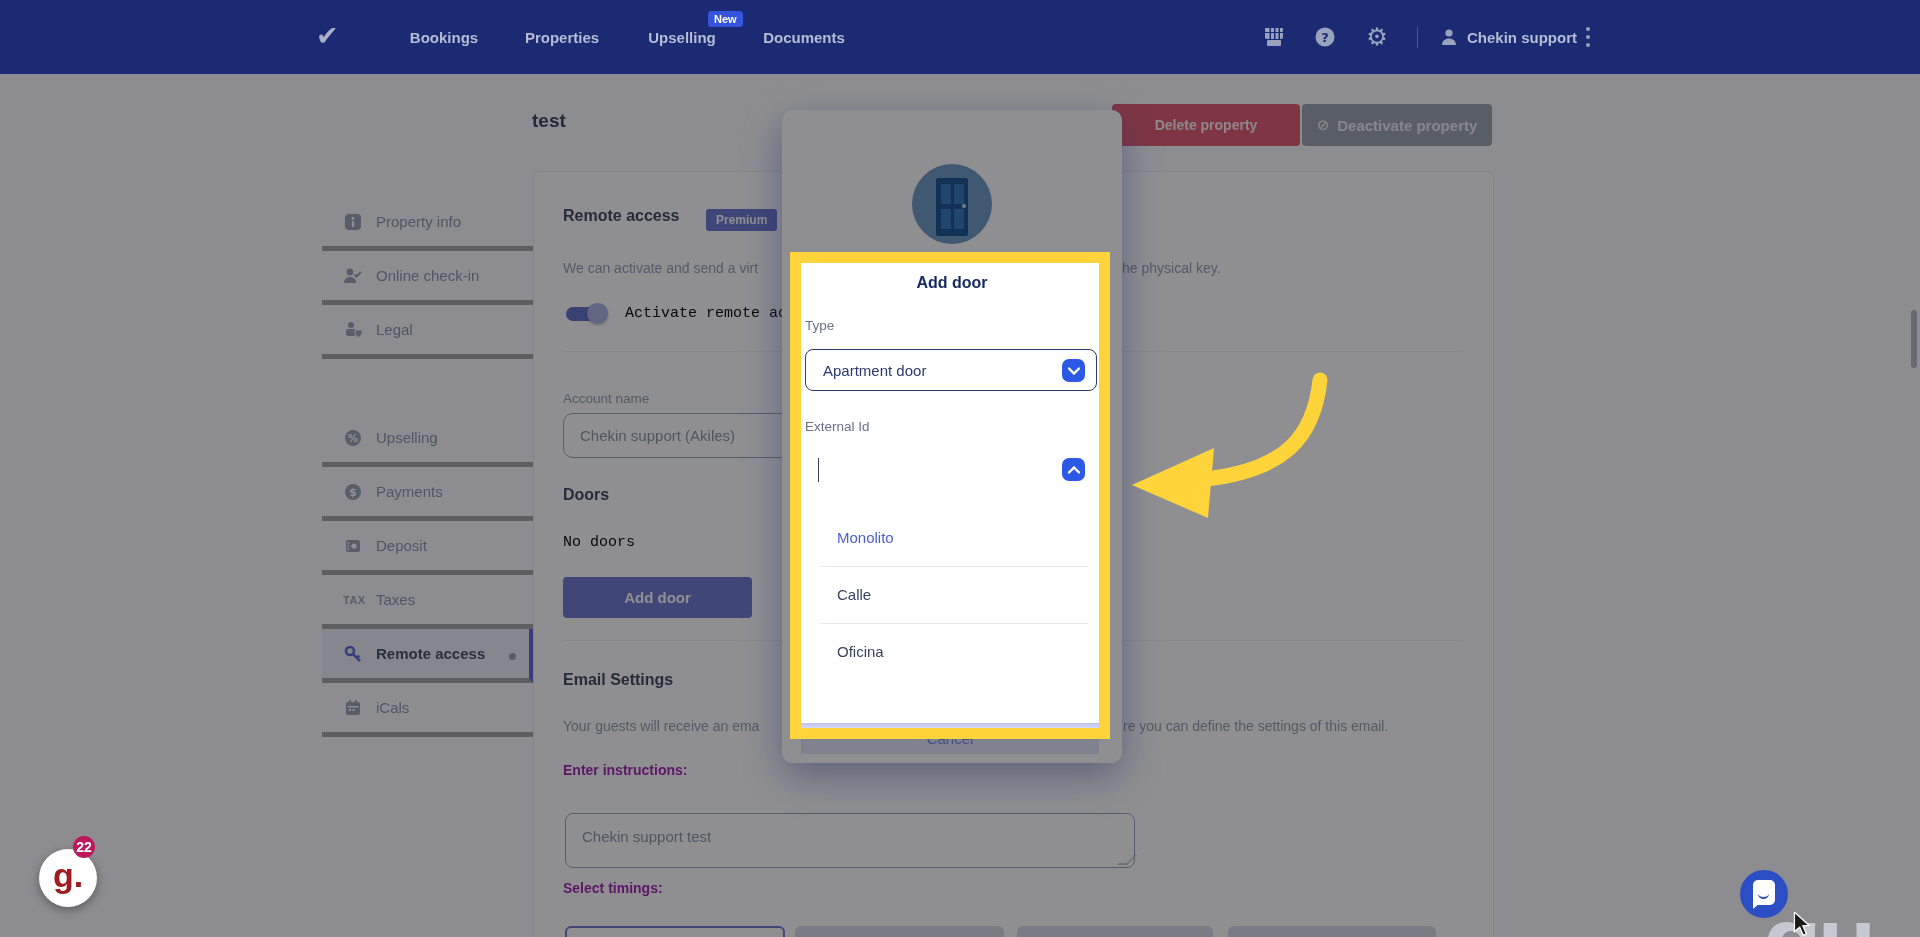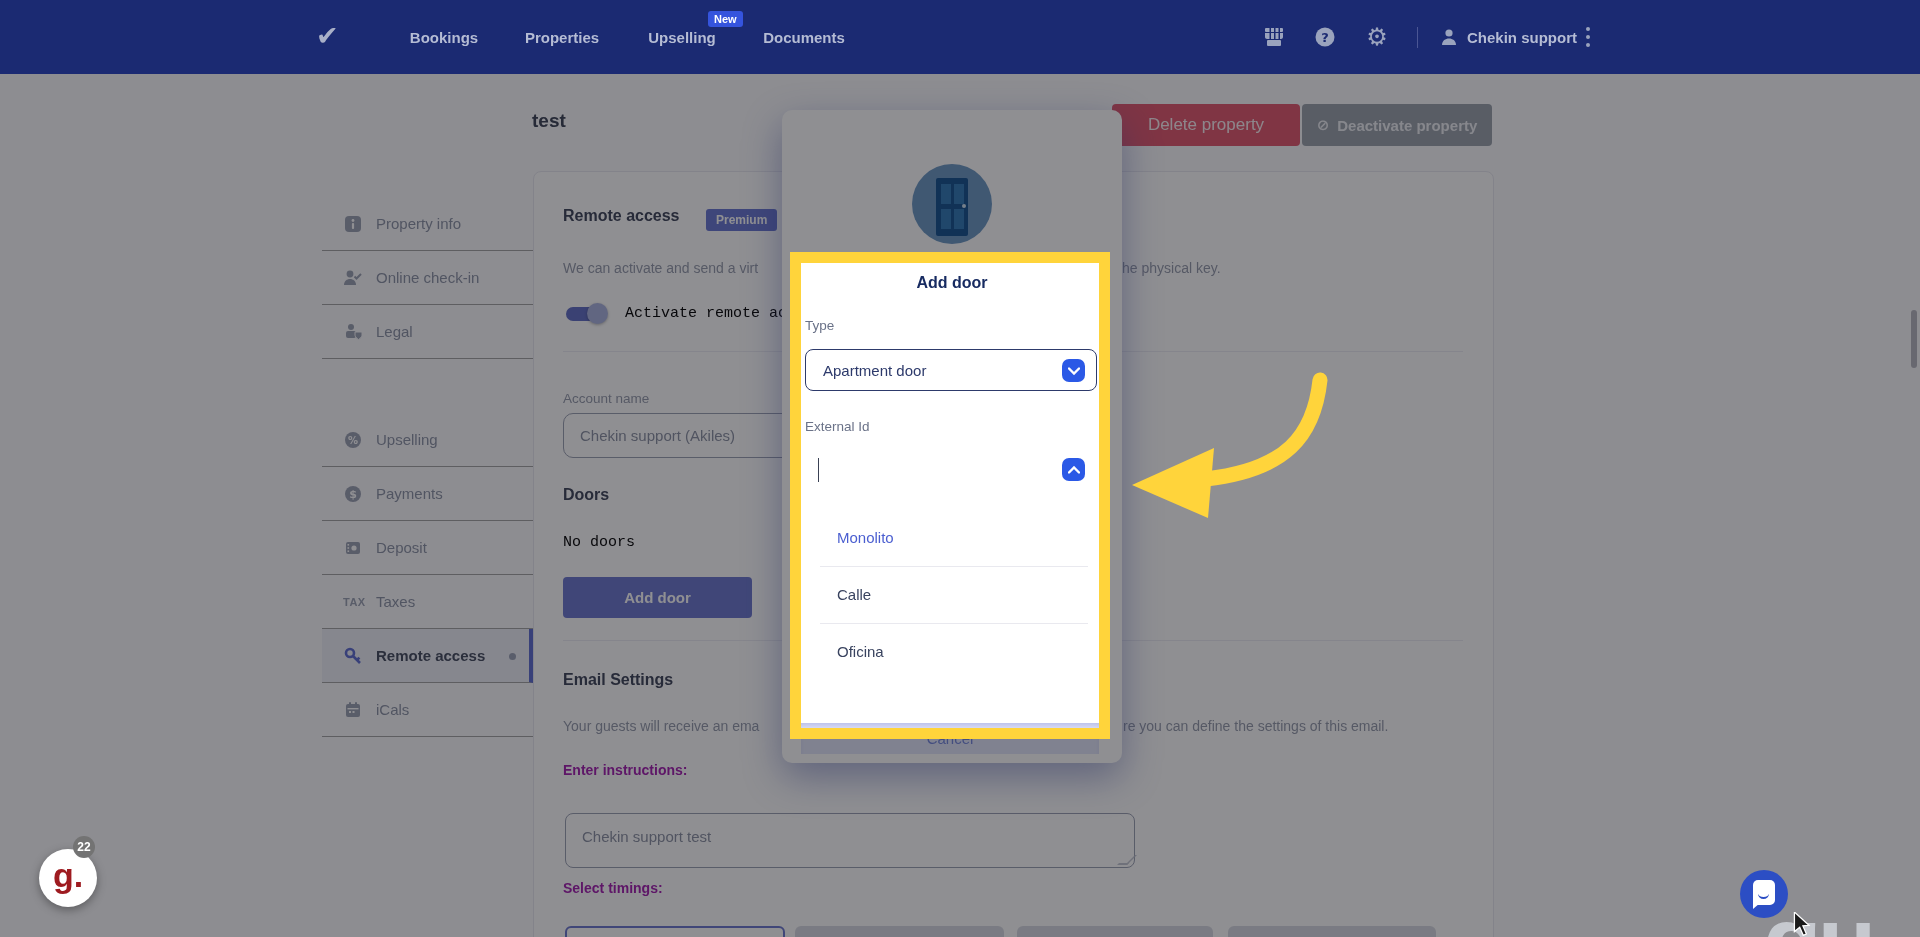--- a/index.html
+++ b/index.html
@@ -13,29 +13,29 @@
   .nav-link { position:absolute; top:0; height:74px; display:flex; align-items:center; transform:translateX(-50%); color:#b5bcd4; font-size:15px; font-weight:600; cursor:pointer; }
   .new-badge { position:absolute; left:708px; top:11px; background:#3554dd; color:#fff; font-size:11px; font-weight:700; padding:2px 6px; border-radius:3px; }
   .nav-ico { position:absolute; top:0; height:74px; display:flex; align-items:center; transform:translateX(-50%); }
   .nav-divider { position:absolute; left:1417px; top:27px; width:1px; height:21px; background:#4b5694; }
   .nav-user { position:absolute; left:1467px; top:0; height:74px; display:flex; align-items:center; color:#b5bcd4; font-size:15px; font-weight:600;text-align:center; }
   .kebab { position:absolute; left:1586px; top:27px; display:flex; flex-direction:column; gap:4px; }
   .kebab i { width:4px; height:4px; border-radius:50%; background:#9aa3bd; }
   .glyph { font-family:"DejaVu Sans",sans-serif; }
 
   
-  .side-item { position:absolute; left:322px; width:211px; height:54px; display:flex; align-items:center; gap:13px; padding-left:21px; border-bottom:1px solid #a3a3a3; color:#8b92a5; font-size:15px; cursor:pointer; background:transparent; }
+  .side-item { position:absolute; left:322px; width:211px; height:54px; display:flex; align-items:center; gap:13px; padding-left:21px; border-bottom:5px solid #a3a3a3; color:#8b92a5; font-size:15px; cursor:pointer; background:transparent; }
   .side-item.active { background:#eef0f8; border-right:4px solid #5b6ad0; color:#434a5e; font-weight:600; }
   .side-item svg { flex:0 0 auto; }
   .side-dot { position:absolute; right:13px; top:24px; width:7px; height:7px; border-radius:50%; background:#9aa1b5; }
   .tax-txt { font-size:11px; font-weight:800; letter-spacing:.5px; color:#9aa0b2; width:20px; }
 
   
   .page-title { position:absolute; left:532px; top:110px; font-size:19px; font-weight:700; color:#3a4154; }
-  .btn-delete { position:absolute; left:1112px; top:104px; width:188px; height:42px; background:#e2556d; border:none; border-radius:4px; color:#fceff1; font-size:17px; font-weight:400; cursor:pointer; }
+  .btn-delete { position:absolute; left:1112px; top:104px; width:188px; height:42px; background:#e2556d; border:none; border-radius:4px; color:#fceff1; font-size:14px; font-weight:700; cursor:pointer; }
   .btn-deactivate { position:absolute; left:1302px; top:104px; width:190px; height:42px; background:#99a0ab; border:none; border-radius:4px; color:#eef0f4; font-size:15px; font-weight:600; cursor:pointer; display:flex; align-items:center; justify-content:center; gap:8px; }
   .card { position:absolute; left:533px; top:171px; width:961px; height:800px; background:#ffffff; border:1px solid #e9e9f0; border-radius:8px; }
   .sec-h { position:absolute; font-size:16px; font-weight:700; color:#3c4257; }
   .premium { position:absolute; left:706px; top:209px; background:#6775d2; color:#fff; font-size:12px; font-weight:700; padding:4px 10px; border-radius:3px; }
   .para { position:absolute; font-size:14px; color:#949aab; white-space:nowrap; }
   .divider { position:absolute; height:1px; width:900px; left:563px; background:#ededf3; }
   .switch-track { position:absolute; left:566px; top:307px; width:34px; height:14px; border-radius:7px; background:#5f6cc4; cursor:pointer; }
   .switch-thumb { position:absolute; left:587px; top:303px; width:21px; height:21px; border-radius:50%; background:#a9b2df; box-shadow:0 1px 3px rgba(0,0,0,.3); cursor:pointer; }
   .field-label { position:absolute; font-size:13.5px; color:#949aab; }
   .text-input { position:absolute; border:1px solid #9aa0b2; border-radius:10px; background:#fff; color:#8a90a2; font-size:15px; padding:0 16px; font-family:inherit; }
@@ -64,21 +64,21 @@
 
   
   .hl-frame { position:absolute; left:790px; top:252px; width:320px; height:487px; border:11px solid #ffd43b; box-shadow:0 0 0 2500px rgba(17,18,24,0.47); z-index:40; pointer-events:none; }
   .arrow-svg { position:absolute; left:1100px; top:360px; z-index:45; pointer-events:none; }
   .watermark { position:absolute; left:1763px; top:893px; font-size:96px; font-weight:700; color:#c6c9cf; letter-spacing:-4px; z-index:44; line-height:1; }
   .cursor-svg { position:absolute; left:1793px; top:912px; z-index:60; pointer-events:none; }
 
   
   .gwidget { position:absolute; left:39px; top:849px; width:58px; height:58px; background:#fff; border-radius:50%; box-shadow:0 3px 10px rgba(0,0,0,.35); display:flex; align-items:center; justify-content:center; z-index:55; cursor:pointer; }
   .gwidget span { color:#9e1b20; font-weight:800; font-size:34px; transform:translateY(-3px); }
-  .gbadge { position:absolute; left:73px; top:836px; width:22px; height:22px; background:#737373; border-radius:50%; color:#fff; font-size:12px; font-weight:700; display:flex; align-items:center; justify-content:center; z-index:56; }
+  .gbadge { position:absolute; left:73px; top:836px; width:22px; height:22px; background:#be185d; border-radius:50%; color:#fff; font-size:14px; font-weight:700; display:flex; align-items:center; justify-content:center; z-index:56; }
   .chat-btn { position:absolute; left:1740px; top:870px; width:48px; height:48px; background:#2c4ec4; border-radius:50%; z-index:55; cursor:pointer; }
   .chat-bubble { position:absolute; left:13px; top:10px; width:22px; height:25px; background:#fff; border-radius:5px 5px 5px 2px; }
   .chat-smile { position:absolute; left:5px; top:13px; width:11px; height:6px; border-bottom:2px solid #2c4ec4; border-radius:0 0 8px 8px; }
   .chat-tail { position:absolute; left:13px; top:33px; width:0; height:0; border-left:7px solid #fff; border-bottom:6px solid transparent; }
   .scroll-thumb { position:absolute; left:1911px; top:310px; width:6px; height:58px; background:#b6b6bf; border-radius:3px; z-index:10; }
 </style>
 </head>
 <body>
 
 <div class="screen">

